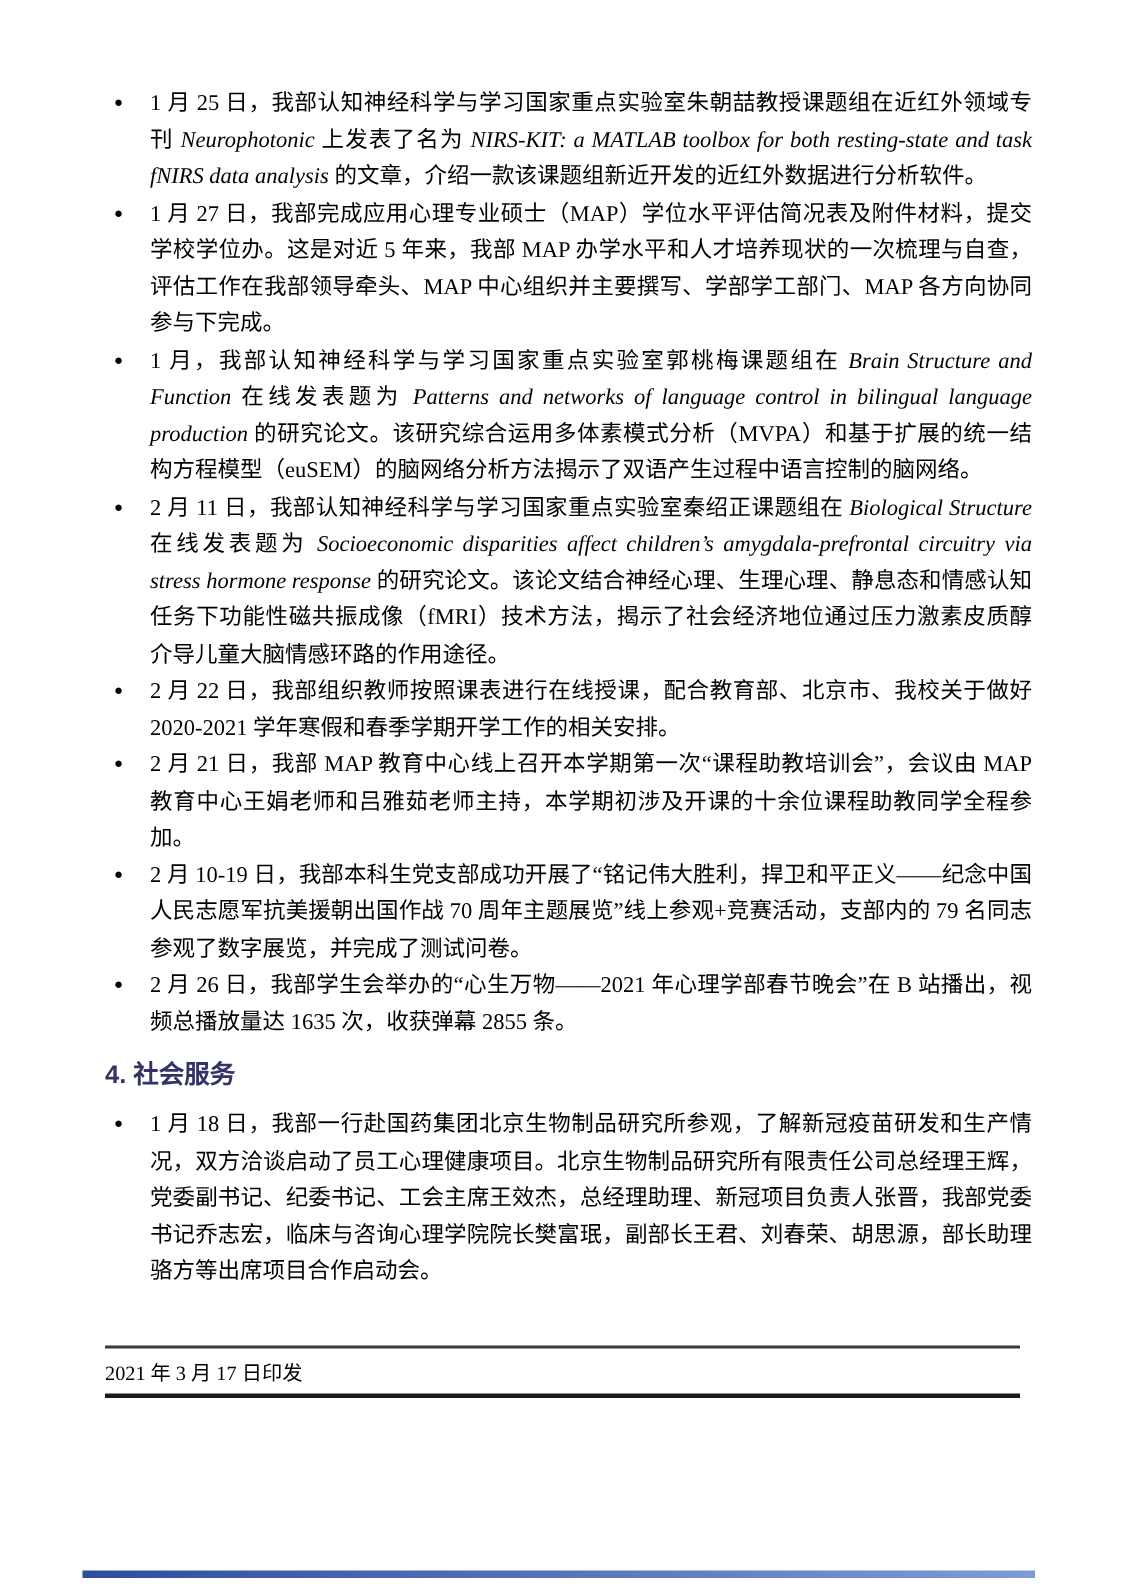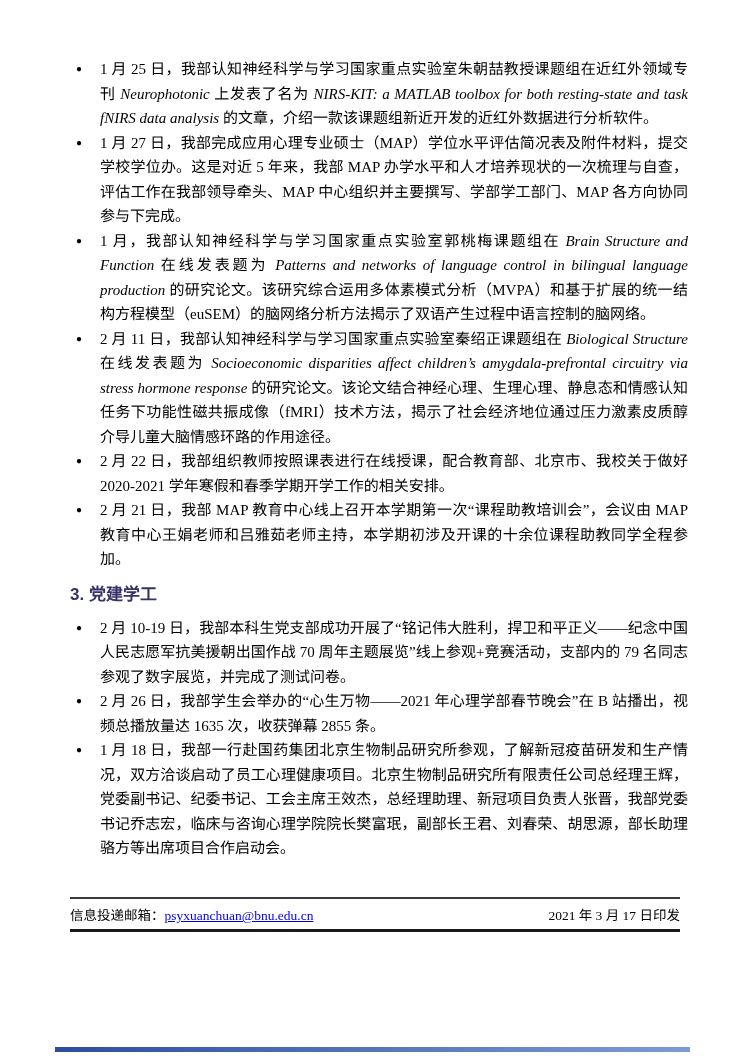--- a/index.html
+++ b/index.html
@@ -89,41 +89,38 @@
         <span class="bullet-text">2 月 11 日，我部认知神经科学与学习国家重点实验室秦绍正课题组在 <i>Biological Structure</i> 在线发表题为 <i>Socioeconomic disparities affect children’s amygdala-prefrontal circuitry via stress hormone response</i> 的研究论文。该论文结合神经心理、生理心理、静息态和情感认知任务下功能性磁共振成像（fMRI）技术方法，揭示了社会经济地位通过压力激素皮质醇介导儿童大脑情感环路的作用途径。</span>
       </div>
       <div class="bullet-item">
         <span class="bullet-glyph">●</span>
         <span class="bullet-text">2 月 22 日，我部组织教师按照课表进行在线授课，配合教育部、北京市、我校关于做好 2020-2021 学年寒假和春季学期开学工作的相关安排。</span>
       </div>
       <div class="bullet-item">
         <span class="bullet-glyph">●</span>
         <span class="bullet-text">2 月 21 日，我部 MAP 教育中心线上召开本学期第一次“课程助教培训会”，会议由 MAP 教育中心王娟老师和吕雅茹老师主持，本学期初涉及开课的十余位课程助教同学全程参加。</span>
       </div>
-      <div class="section-heading">3. 党建学工</div>
       <div class="bullet-item">
         <span class="bullet-glyph">●</span>
         <span class="bullet-text">2 月 10-19 日，我部本科生党支部成功开展了“铭记伟大胜利，捍卫和平正义——纪念中国人民志愿军抗美援朝出国作战 70 周年主题展览”线上参观+竞赛活动，支部内的 79 名同志参观了数字展览，并完成了测试问卷。</span>
       </div>
       <div class="bullet-item">
         <span class="bullet-glyph">●</span>
         <span class="bullet-text">2 月 26 日，我部学生会举办的“心生万物——2021 年心理学部春节晚会”在 B 站播出，视频总播放量达 1635 次，收获弹幕 2855 条。</span>
       </div>
+      <div class="section-heading">4. 社会服务</div>
       <div class="bullet-item">
         <span class="bullet-glyph">●</span>
         <span class="bullet-text">1 月 18 日，我部一行赴国药集团北京生物制品研究所参观，了解新冠疫苗研发和生产情况，双方洽谈启动了员工心理健康项目。北京生物制品研究所有限责任公司总经理王辉，党委副书记、纪委书记、工会主席王效杰，总经理助理、新冠项目负责人张晋，我部党委书记乔志宏，临床与咨询心理学院院长樊富珉，副部长王君、刘春荣、胡思源，部长助理骆方等出席项目合作启动会。</span>
       </div>
     </div>
 
   <div class="footer-rule-top"></div>
 
   <div class="footer-row">
-    <span>
-      <span>信息投递邮箱：</span><a class="footer-email-link">psyxuanchuan@bnu.edu.cn</a>
-    </span>
     <span>2021 年 3 月 17 日印发</span>
   </div>
 
   <div class="footer-rule-bottom"></div>
 
   <div class="bottom-bar"></div>
 
 </div>
 
 </body></html>

